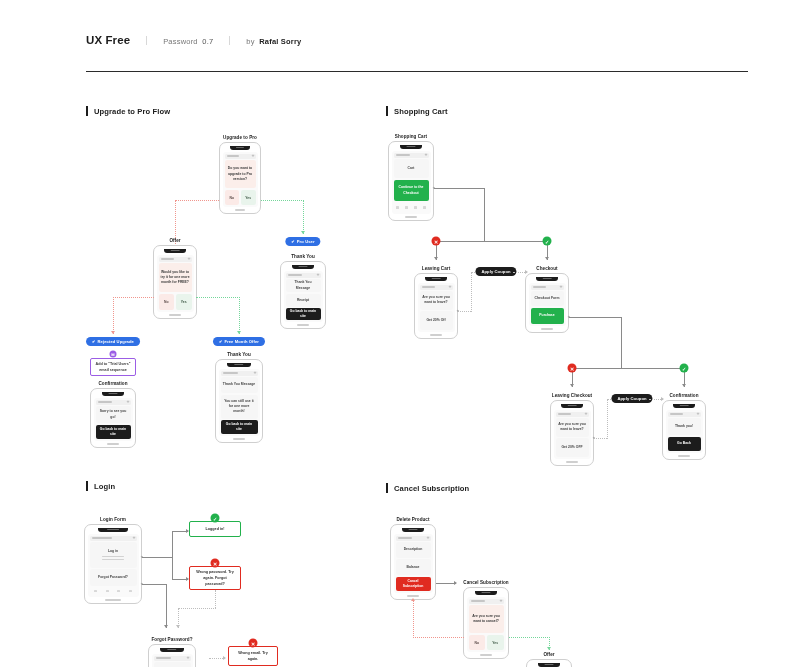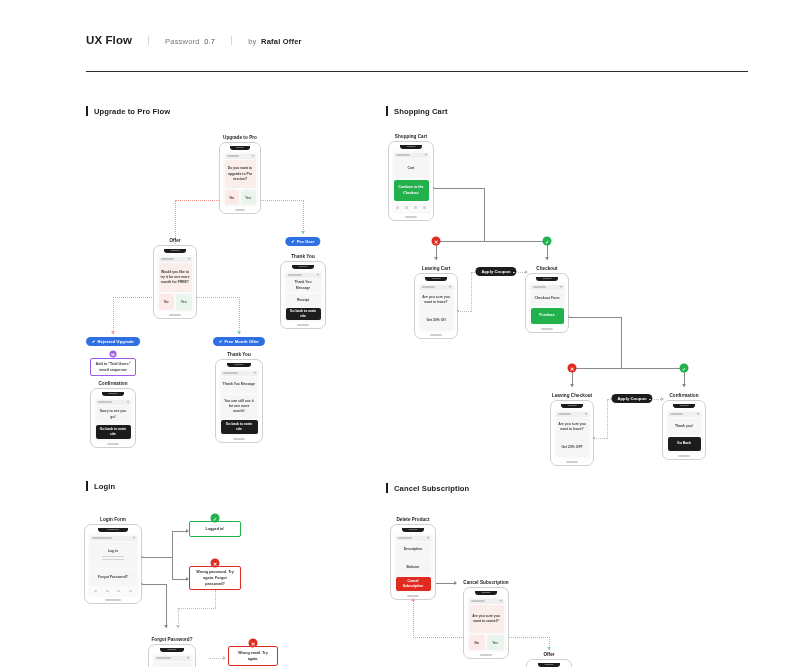--- a/index.html
+++ b/index.html
@@ -143,30 +143,30 @@
   .arrow.right.gray { border-left-color: #bdbdbd; }
   .knob { position: absolute; width: 2.4px; height: 2.4px; border-radius: 50%; background:#fff; border: .8px solid #9a9a9a; transform: translate(-50%,-50%); }
 </style>
 </head>
 <body>
 
 <div id="page">
 
   <div class="doc-header">
     <div class="doc-header-row">
-      <span class="doc-title">UX Flow</span>
+      <span class="doc-title">UX Free</span>
       <span class="hdr-sep"></span>
       <span class="hdr-meta">
         <span class="lbl">Password</span>
         &nbsp;<span>0.7</span>
       </span>
       <span class="hdr-sep"></span>
       <span class="hdr-meta">
         <span class="lbl">by</span>
-        &nbsp;<b>Rafal Offer</b>
+        &nbsp;<b>Rafal Sorry</b>
       </span>
     </div>
   </div>
   <div class="doc-rule"></div>
 
   <div class="section-header" style="left:86px; top:106px;">
     <span class="section-bar"></span>
     <span class="section-title">Upgrade to Pro Flow</span>
   </div>
   <div class="section-header" style="left:386px; top:106px;">

